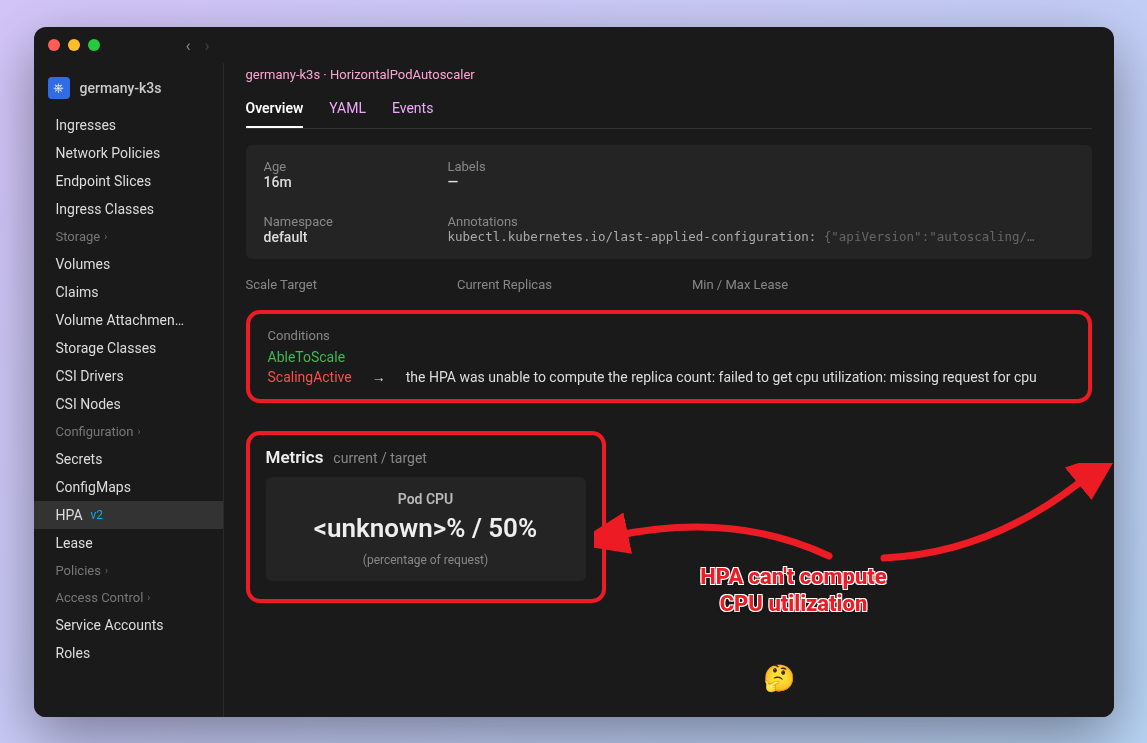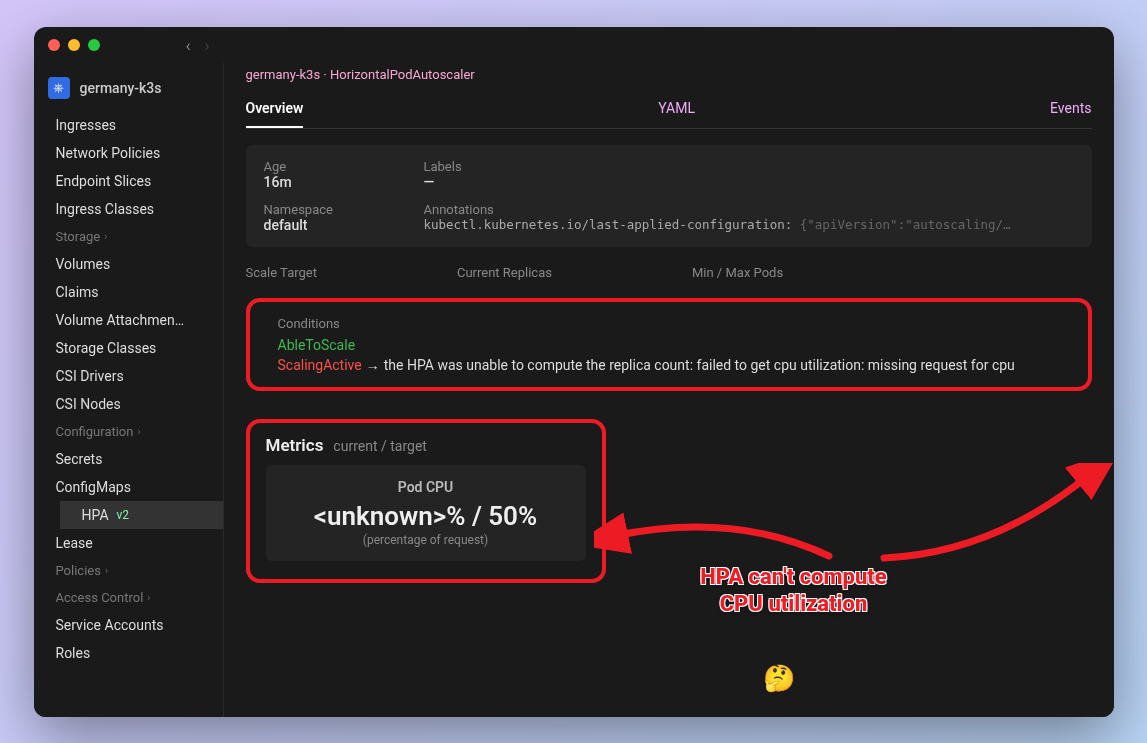--- a/index.html
+++ b/index.html
@@ -63,86 +63,87 @@
 }
 .sidebar-item {
   padding: 6px 14px 6px 22px;
   color: #ddd;
   font-size: 14px;
   cursor: pointer;
   display: flex;
   align-items: center;
   gap: 6px;
 }
-.sidebar-item.active { background: #333; margin-left: 26px; }
-.sidebar-item .version { color: #86efac; font-size: 12px; margin-left: 2px; }
+.sidebar-item.active { background: #333; }
+.sidebar-item .version { color: #0ea5e9; font-size: 12px; margin-left: 2px; }
 .sidebar-group {
   padding: 6px 14px 6px 22px;
   color: #777;
   font-size: 13px;
   cursor: pointer;
   display: flex; align-items: center; gap: 4px;
 }
 .chev { font-size: 10px; color: #666; }
 .main {
   flex: 1;
   background: #1a1a1a;
   overflow-y: auto;
   padding: 0 22px 20px 22px;
   position: relative;
 }
 .breadcrumb { color: #f9a8d4; font-size: 13px; padding-top: 4px; }
 .page-title { color: #eee; font-size: 22px; font-weight: 700; margin-top: 4px; }
-.tabs { display: flex; gap: 26px; margin-top: 18px; border-bottom: 1px solid #333; justify-content: space-between; }
+.tabs { display: flex; gap: 26px; margin-top: 18px; border-bottom: 1px solid #333; }
 .tab { color: #f0abfc; font-size: 14px; padding-bottom: 10px; cursor: pointer; }
 .tab.active { color: #fff; font-weight: 600; border-bottom: 2px solid #fff; }
 .info-card {
   background: #242424;
   border-radius: 6px;
   padding: 14px 18px;
   margin-top: 16px;
   display: grid;
   grid-template-columns: 160px 1fr;
   row-gap: 12px;
+  gap: 24px;
 }
 .info-label { color: #888; font-size: 13px; }
 .info-value { color: #ddd; font-size: 14px; font-weight: 500; }
 .mono { font-family: ui-monospace, Menlo, monospace; font-size: 12.5px; color: #aaa; }
 .mono .json { color: #666; }
 .cols-row { display: flex; gap: 140px; margin-top: 18px; color: #888; font-size: 13px; }
 .conditions-box {
   border: 4px solid #ed1c24;
   border-radius: 14px;
-  padding: 14px 28px;
+  padding: 14px 18px;
   margin-top: 18px;
   position: relative;
 }
 .cond-label { color: #888; font-size: 13px; margin-bottom: 6px; }
 .cond-ok { color: #3fb950; font-size: 14px; margin-bottom: 4px; }
-.cond-err { color: #ddd; font-size: 14px; display: flex; flex-wrap: wrap; align-items: baseline; gap: 4px; }
+.cond-err { color: #ddd; font-size: 14px; display: flex; flex-wrap: wrap; align-items: baseline; gap: 20px; }
 .cond-err .name { color: #f85149; }
 .metrics-box {
   border: 4px solid #ed1c24;
   border-radius: 14px;
   padding: 12px 16px 18px 16px;
   margin-top: 28px;
   width: 360px;
 }
 .metrics-title { color: #eee; font-size: 17px; font-weight: 600; display: inline; }
 .metrics-sub { color: #888; font-size: 14px; margin-left: 6px; }
 .metric-card {
   background: #242424;
   border-radius: 6px;
   padding: 14px;
   margin-top: 10px;
   text-align: center;
 }
 .metric-name { color: #bbb; font-size: 14px; font-weight: 600; }
 .metric-value { color: #eee; font-size: 26px; font-weight: 600; margin-top: 6px; }
-.metric-note { color: #888; font-size: 12px; margin-top: 2px; }
+.metric-note { color: #888; font-size: 12px; margin-top: 10px; }
 .annotation {
   position: absolute;
   color: #ed1c24;
   font-size: 22px;
   font-weight: 800;
   text-align: center;
   text-shadow: -1px -1px 0 #fff, 1px -1px 0 #fff, -1px 1px 0 #fff, 1px 1px 0 #fff, 0 2px 4px rgba(0,0,0,0.4);
   line-height: 1.25;
   pointer-events: none;
 }
@@ -271,21 +272,21 @@
           <div class="mono">
             <span>kubectl.kubernetes.io/last-applied-configuration:</span>
             <span class="json">{"apiVersion":"autoscaling/…</span>
           </div>
         </div>
       </div>
 
       <div class="cols-row">
         <span>Scale Target</span>
         <span>Current Replicas</span>
-        <span>Min / Max Pods</span>
+        <span>Min / Max Lease</span>
       </div>
 
       <div class="conditions-box">
         <div class="cond-label">Conditions</div>
         <div class="cond-ok">AbleToScale</div>
         <div class="cond-err">
           <span class="name">ScalingActive</span>
           <span>→</span>
           <span>the HPA was unable to compute the replica count: failed to get cpu utilization: missing request for cpu</span>
         </div>

